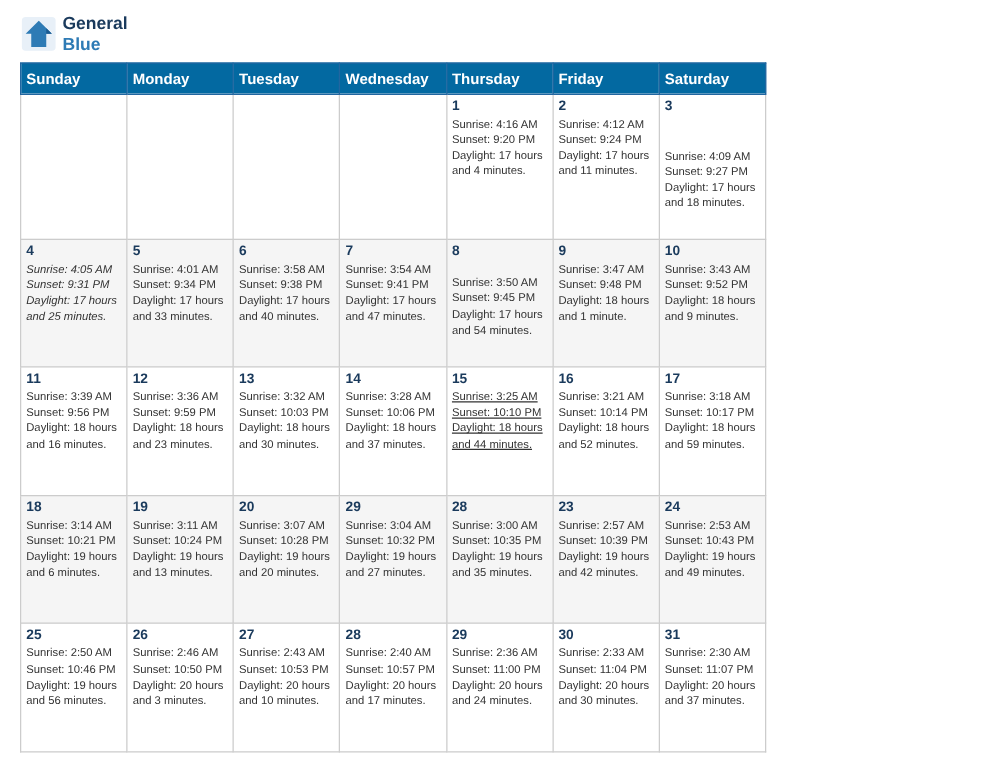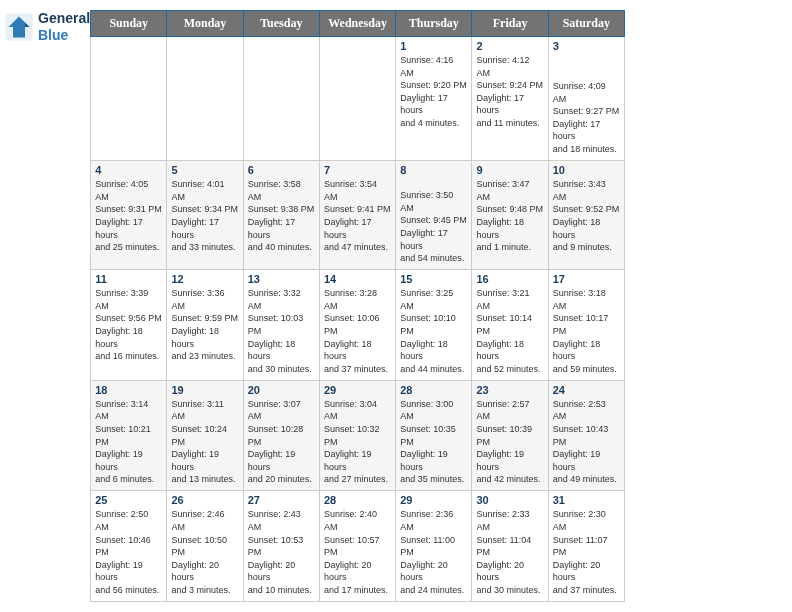--- a/index.html
+++ b/index.html
@@ -6,23 +6,23 @@
     body {
       font-family: Arial, sans-serif;
       background: #fff;
       width: 792px;
       height: 612px;
       overflow: hidden;
     }
     .page {
       width: 629px;
       height: 612px;
-      padding: 10px 4px;
+      padding: 10px 16px;
       display: flex;
-      flex-direction: row;
+      flex-direction: column;
     }
     .header {
       display: flex;
       justify-content: space-between;
       align-items: flex-start;
       margin-bottom: 6px;
     }
     .logo {
       display: flex;
       align-items: center;
@@ -51,28 +51,27 @@
       color: #333;
     }
     .calendar {
       flex: 1;
       border: 1px solid #ccc;
       border-collapse: collapse;
       width: 100%;
       table-layout: fixed;
     }
     .calendar thead tr th {
-      background: #737373;
+      background: #0369a1;
       color: #fff;
       font-size: 12px;
       font-weight: bold;
       padding: 5px 4px;
       border: 1px solid #2266a0;
-      text-align: center;
-      font-family: Liberation Serif, serif;
+      text-align: left;
     }
     .calendar tbody tr td {
       border: 1px solid #ccc;
       vertical-align: top;
       padding: 3px 4px;
       font-size: 9.5px;
       color: #222;
       background: #fff;
       height: 86px;
     }
@@ -149,21 +148,21 @@
             <span class="day-num">3</span>
             <div class="day-info" style="white-space: pre-line; margin-top: 28px;">Sunrise: 4:09 AM
 Sunset: 9:27 PM
 Daylight: 17 hours
 and 18 minutes.</div>
           </td>
         </tr>
         <tr>
           <td>
             <span class="day-num">4</span>
-            <div class="day-info" style="white-space: pre-line;">Sunrise: 4:05 AM
+            <div class="day-info" style="white-space: pre-line; font-style: italic;">Sunrise: 4:05 AM
 Sunset: 9:31 PM
 Daylight: 17 hours
 and 25 minutes.</div>
           </td>
           <td>
             <span class="day-num">5</span>
             <div class="day-info" style="white-space: pre-line;">Sunrise: 4:01 AM
 Sunset: 9:34 PM
 Daylight: 17 hours
 and 33 minutes.</div>
@@ -228,21 +227,21 @@
           </td>
           <td>
             <span class="day-num">14</span>
             <div class="day-info" style="white-space: pre-line;">Sunrise: 3:28 AM
 Sunset: 10:06 PM
 Daylight: 18 hours
 and 37 minutes.</div>
           </td>
           <td>
             <span class="day-num">15</span>
-            <div class="day-info" style="white-space: pre-line;">Sunrise: 3:25 AM
+            <div class="day-info" style="white-space: pre-line; text-decoration: underline;">Sunrise: 3:25 AM
 Sunset: 10:10 PM
 Daylight: 18 hours
 and 44 minutes.</div>
           </td>
           <td>
             <span class="day-num">16</span>
             <div class="day-info" style="white-space: pre-line;">Sunrise: 3:21 AM
 Sunset: 10:14 PM
 Daylight: 18 hours
 and 52 minutes.</div>

